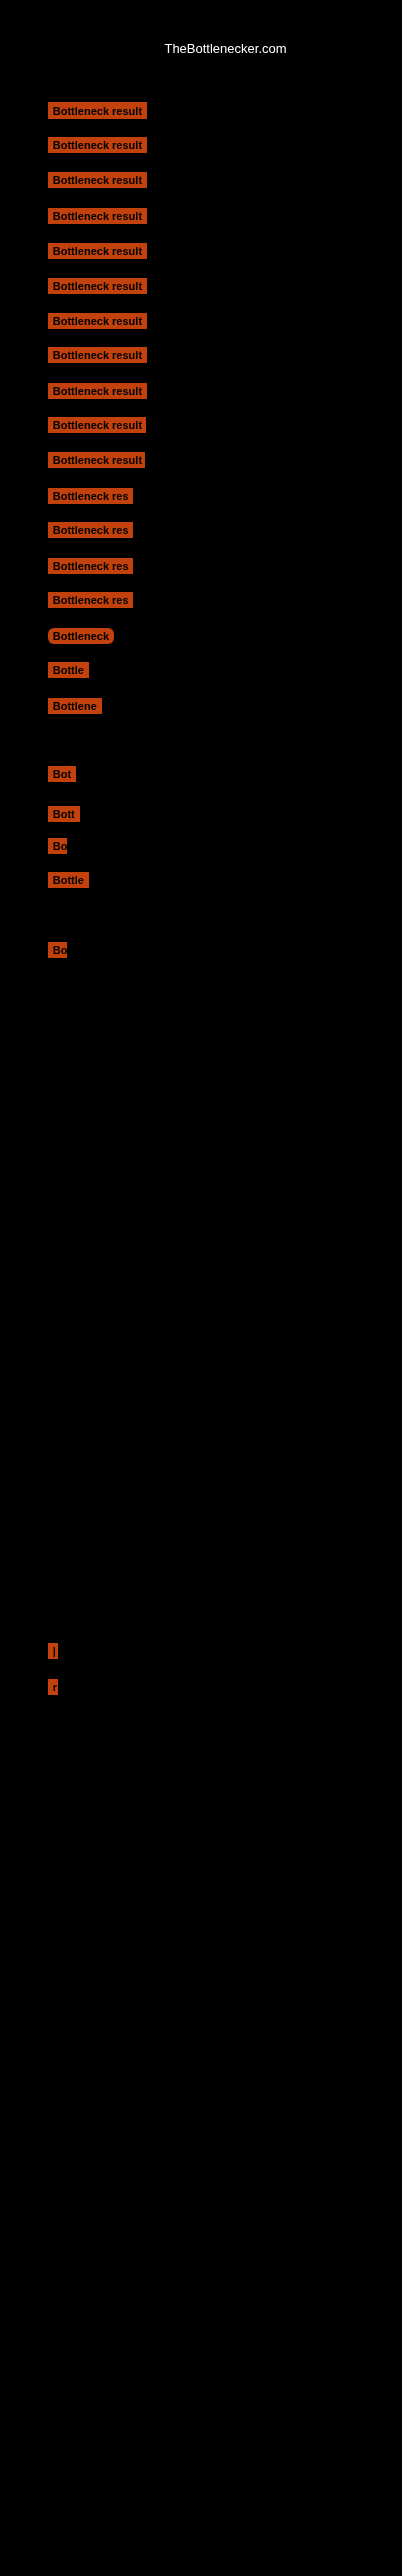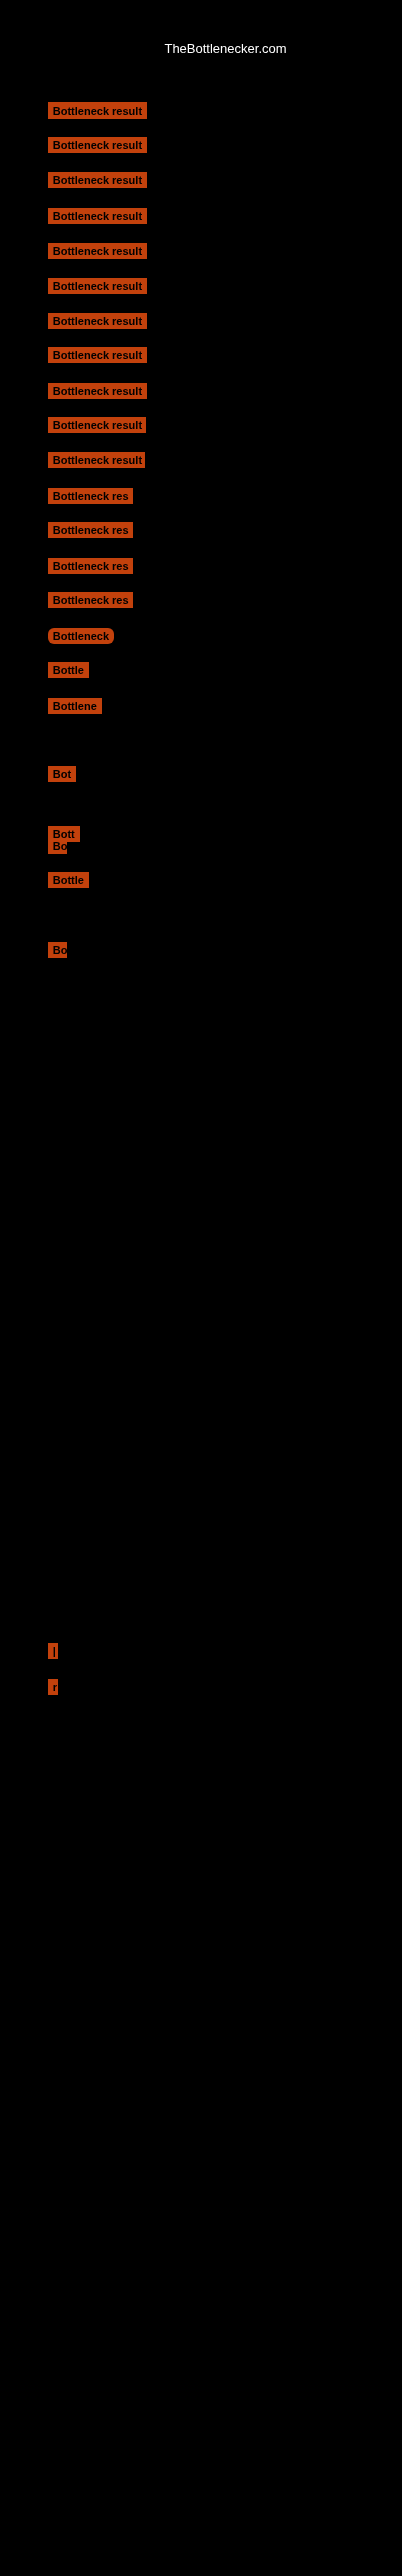--- a/index.html
+++ b/index.html
@@ -52,20 +52,20 @@
     <div class="bottleneck-badge" style="top: 332px; max-width: 98px;">Bottleneck result</div>
     <div class="bottleneck-badge" style="top: 367px; max-width: 97px;">Bottleneck result</div>
     <div class="bottleneck-badge" style="top: 403px; max-width: 93px;">Bottleneck res</div>
     <div class="bottleneck-badge" style="top: 437px; max-width: 92px;">Bottleneck res</div>
     <div class="bottleneck-badge" style="top: 473px; max-width: 90px;">Bottleneck res</div>
     <div class="bottleneck-badge" style="top: 507px; max-width: 87px;">Bottleneck res</div>
     <div class="bottleneck-badge" style="top: 543px; max-width: 71px; border-radius: 6px;">Bottleneck</div>
     <div class="bottleneck-badge" style="top: 577px; max-width: 45px;">Bottle</div>
     <div class="bottleneck-badge" style="top: 613px; max-width: 58px;">Bottlene</div>
     <div class="bottleneck-badge" style="top: 681px; max-width: 29px;">Bot</div>
-    <div class="bottleneck-badge" style="top: 741px; max-width: 32px;">Bott</div>
+    <div class="bottleneck-badge" style="top: 721px; max-width: 32px;">Bott</div>
     <div class="bottleneck-badge" style="top: 753px; max-width: 19.3px;">Bo</div>
     <div class="bottleneck-badge" style="top: 787px; max-width: 43px;">Bottle</div>
     <div class="bottleneck-badge" style="top: 857px; max-width: 19.3px;">Bo</div>
     <div class="bottleneck-badge" style="top: 1558px; max-width: 6.4px;">|</div>
     <div class="bottleneck-badge" style="top: 1594px; max-width: 6.4px;">r</div>
   </div>
 
 
 </body></html>

